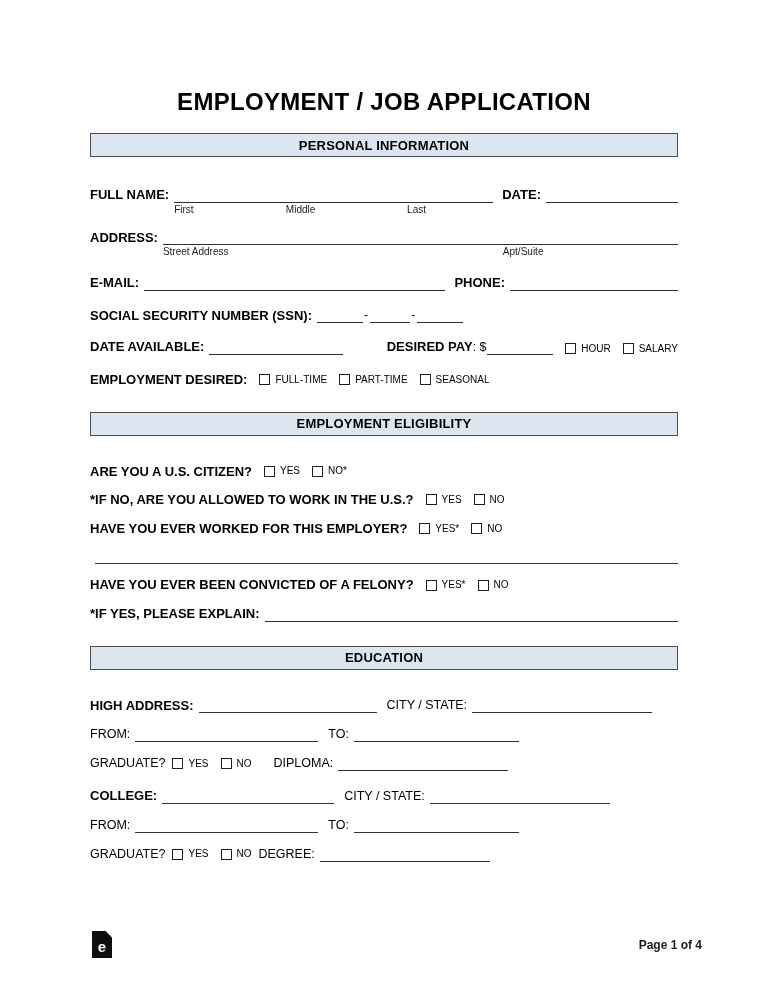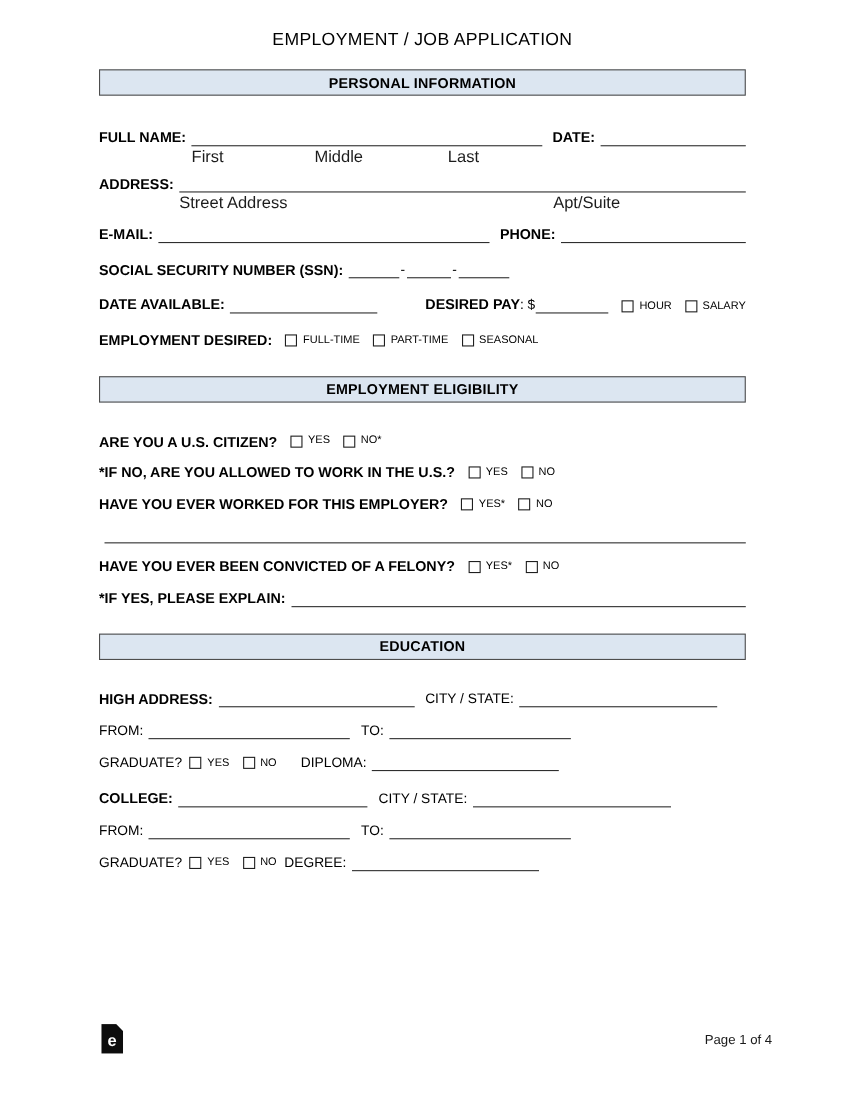--- a/index.html
+++ b/index.html
@@ -10,24 +10,24 @@
     color:#000;
   }
   .page {
     position:relative;
     width:768px; height:994px;
     background:#fff;
     padding:0 90px;
     overflow:hidden;
   }
   .doc-title {
-    padding-top:28px;
+    padding-top:88px;
     text-align:center;
-    font-size:16px;
-    font-weight:normal;
+    font-size:24px;
+    font-weight:bold;
     letter-spacing:0.3px;
   }
   .section-bar {
     margin-top:17px;
     height:24px;
     background:#dce6f1;
     border:1px solid #4d4d4d;
     display:flex; align-items:center; justify-content:center;
     font-size:13px; font-weight:bold;
     letter-spacing:0.2px;
@@ -45,21 +45,21 @@
     display:inline-block;
     border-bottom:1px solid #2e2e2e;
     height:15px;
     position:relative;
     margin-left:5px;
   }
   .grow { flex:1; }
   .subs {
     position:absolute;
     top:16px; left:0; right:0;
-    font-size:15px;
+    font-size:10px;
     color:#1c1c1c;
     height:12px;
   }
   .subs span { position:absolute; white-space:nowrap; }
   .cb {
     display:inline-flex;
     align-items:center;
     margin-left:12px;
     font-size:10px;
     white-space:nowrap;
@@ -83,20 +83,21 @@
   }
   .footer-logo span {
     color:#fff; font-weight:bold; font-size:15px;
     margin-top:3px;
   }
   .page-num {
     position:absolute;
     right:66px; bottom:42px;
     font-size:12px;
     color:#1a1a1a;
+    font-weight:bold;
   }
   
   .mt30 { margin-top:30px; }
   .mt28 { margin-top:28px; }
   .mt27 { margin-top:27px; }
   .mt17 { margin-top:17px;align-items:flex-end; }
   .mt16 { margin-top:16px; }
   .mt14 { margin-top:14px; }
   .mt13 { margin-top:13px; }
   .mt24 { margin-top:24px; }

